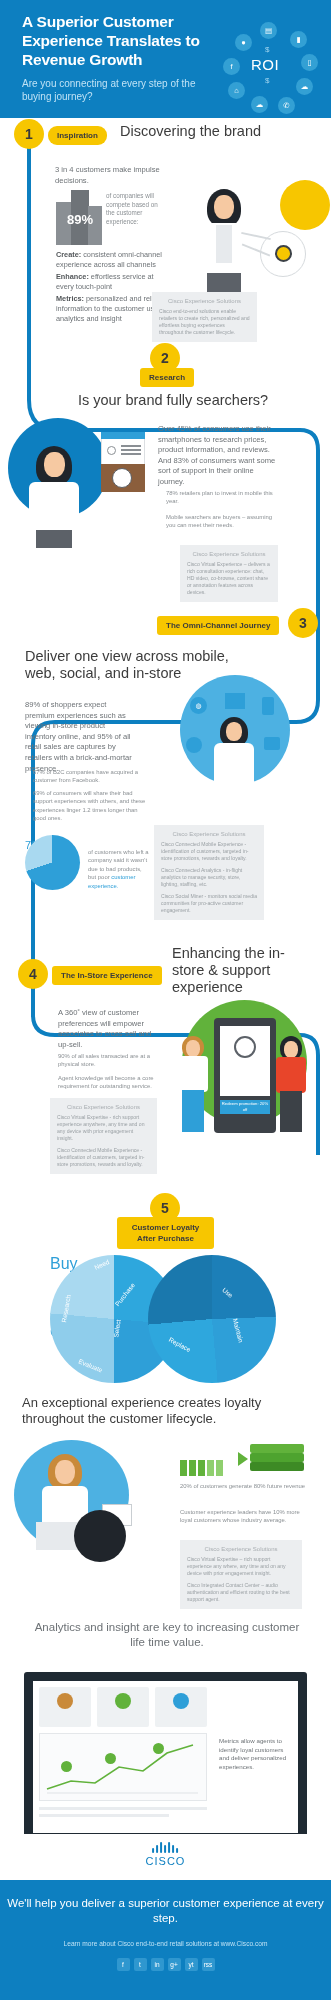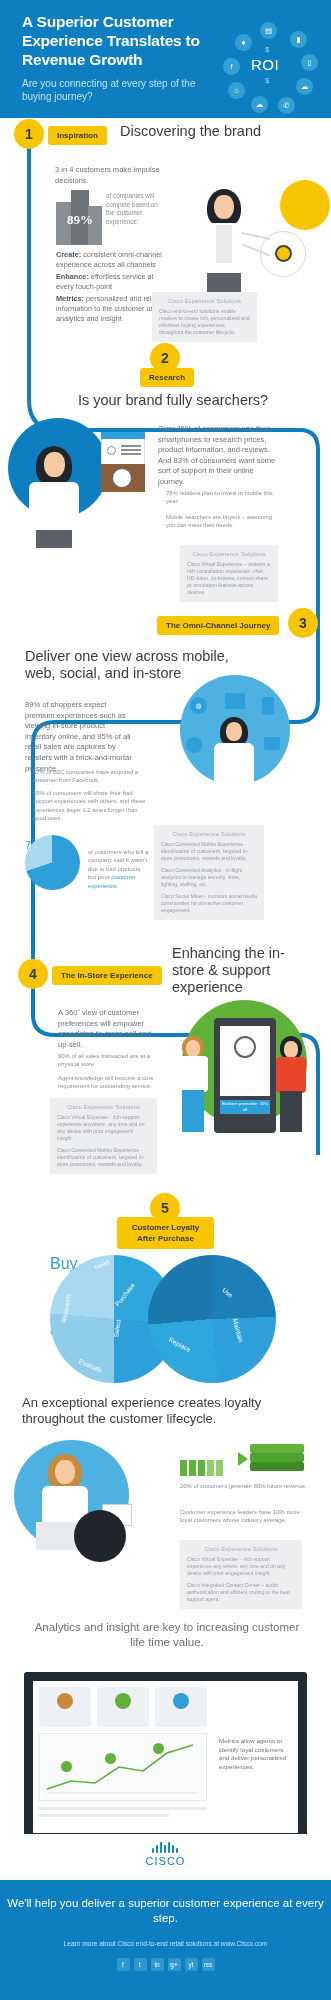--- a/index.html
+++ b/index.html
@@ -121,31 +121,31 @@
     </div>
   </div>
 
   <svg class="paths" viewBox="0 0 331 1200">
     <path d="M29,18 L29,290 Q29,320 59,320 L300,320 Q318,320 318,340 L318,590
              Q318,612 296,612 L55,612 Q33,612 33,634 L33,905 Q33,925 55,925 L300,925
              Q318,925 318,945 L318,1045" fill="none" stroke="#0d7fc0" stroke-width="4"></path>
   </svg>
 
   <div class="stepnum" style="left:14px; top:119px;">1</div>
-  <div class="steplbl" style="left:48px; top:126px;">Inspiration</div>
+  <div class="steplbl" style="left:48px; top:126px;border-radius:9px;">Inspiration</div>
   <div class="sectitle" style="left:120px; top:123px; width:200px;">Discovering the brand</div>
 
   <div class="lead-txt" style="left:55px; top:165px; width:110px;">3 in 4 customers make impulse decisions.</div>
 
   <div style="position:absolute; left:56px; top:190px; width:46px; height:55px;">
     <div class="rect" style="left:0;top:12px;width:16px;height:43px;background:#8a8f94;"></div>
     <div class="rect" style="left:15px;top:0;width:18px;height:55px;background:#6e7378;"></div>
     <div class="rect" style="left:32px;top:16px;width:14px;height:39px;background:#8a8f94;"></div>
     <div style="position:absolute; left:2px; top:22px; width:44px; text-align:center;
-                color:#ffffff; font-size:13px; font-weight:bold;font-family:Liberation Serif, serif;">89%</div>
+                color:#ffffff; font-size:13px; font-weight:bold;">89%</div>
   </div>
   <div class="small-txt" style="left:106px; top:192px; width:55px; font-size:6.3px; line-height:8.6px;">of companies will compete based on the customer experience:</div>
 
   <div class="body-txt" style="left:56px; top:250px; width:115px;">
     <b>Create:</b><span> consistent omni-channel experience across all channels</span>
   </div>
   <div class="body-txt" style="left:56px; top:272px; width:115px;">
     <b>Enhance:</b><span> effortless service at every touch-point</span>
   </div>
   <div class="body-txt" style="left:56px; top:294px; width:115px;">

